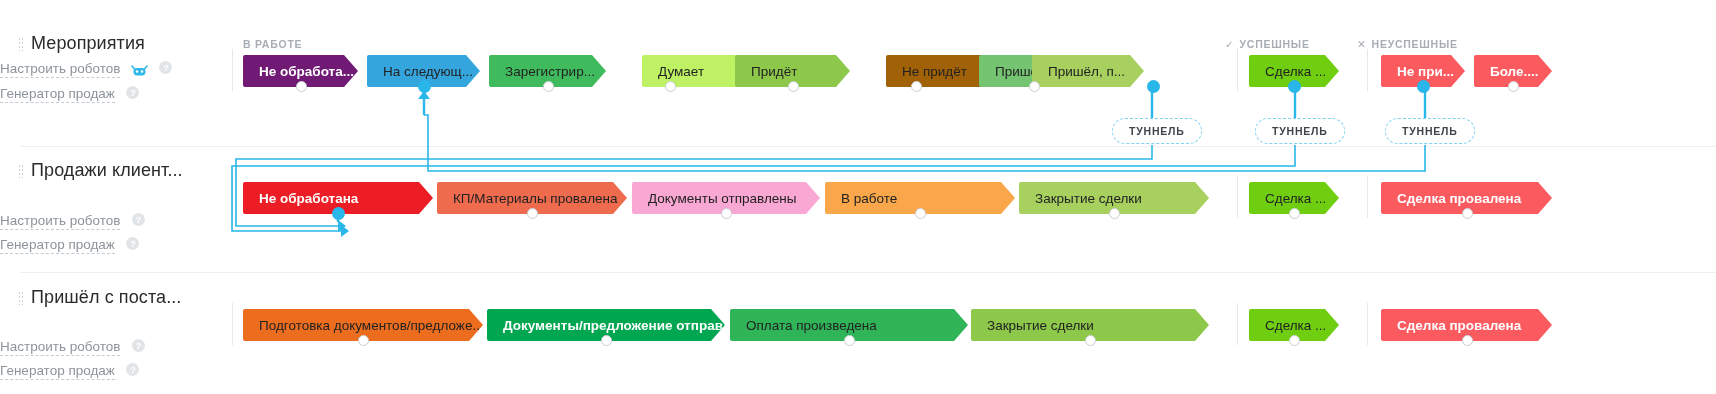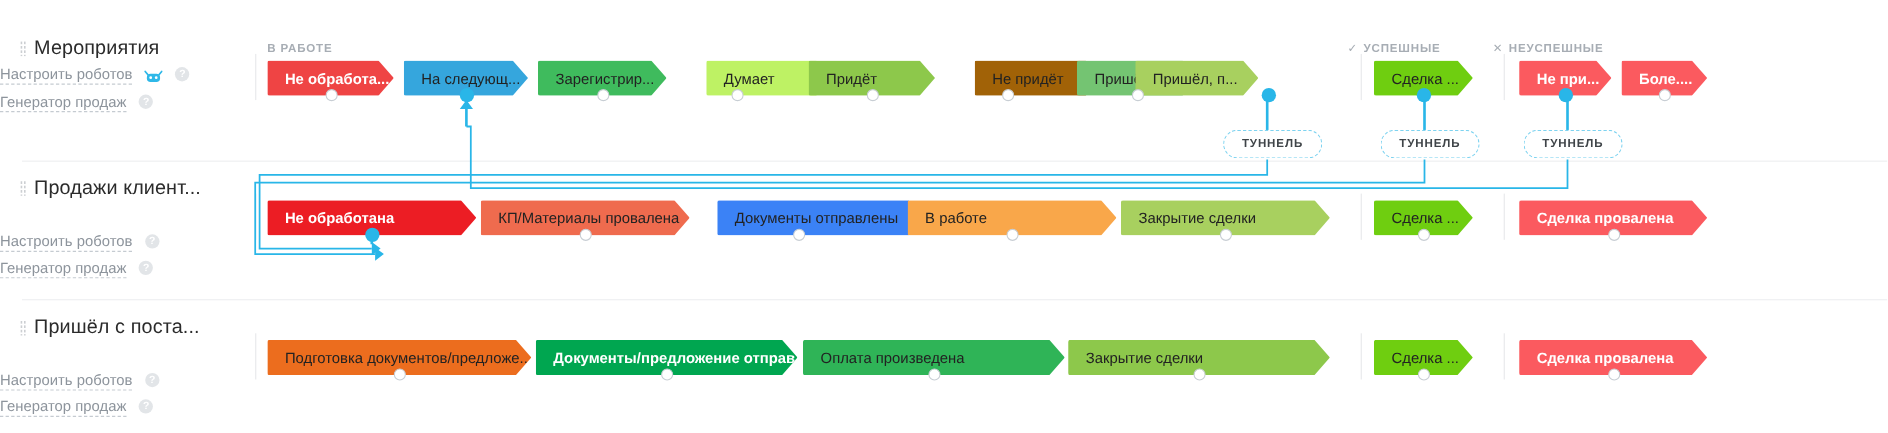--- a/index.html
+++ b/index.html
@@ -208,21 +208,21 @@
         <div class="link-wrap" style="top:65px; pointer-events:auto">
              <span class="funnel-link" style="position:static">Генератор продаж</span>
              <span class="hint-icon">?</span>
            </div>
         <div class="lane-label" style="left:243px; top:19px">В РАБОТЕ</div>
         <div class="lane-label" style="left:1225px; top:19px"><span class="gl">✓</span>УСПЕШНЫЕ</div>
         <div class="lane-label" style="left:1357px; top:19px"><span class="gl">✕</span>НЕУСПЕШНЫЕ</div>
         <div class="lane-divider" style="left:232px; top:30px; height:42px"></div>
         <div class="lane-divider" style="left:1237px; top:30px; height:42px"></div>
         <div class="lane-divider" style="left:1367px; top:30px; height:42px"></div>
-        <div class="stage light" style="left:243px; top:36px; width:115px; background:#ef4444; pointer-events:auto">
+        <div class="stage light" style="left:243px; top:36px; width:115px; background:#701a75; pointer-events:auto">
                <span>Не обработа...</span>
              </div>
         <div class="anchor off" style="left:296px; top:62px; pointer-events:auto; z-index:5"></div>
         <div class="stage dark" style="left:367px; top:36px; width:113px; background:#35a6dd; pointer-events:auto">
                <span>На следующ...</span>
              </div>
         <div class="anchor on" style="left:419px; top:62px; pointer-events:auto; z-index:5"></div>
         <div class="stage dark" style="left:489px; top:36px; width:117px; background:#3fbb5d; pointer-events:auto">
                <span>Зарегистрир...</span>
              </div>
@@ -277,21 +277,21 @@
         <div class="lane-divider" style="left:1237px; top:157px; height:42px"></div>
         <div class="lane-divider" style="left:1367px; top:157px; height:42px"></div>
         <div class="stage light" style="left:243px; top:163px; width:190px; background:#ec1d24; pointer-events:auto">
                <span>Не обработана</span>
              </div>
         <div class="anchor on" style="left:333px; top:189px; pointer-events:auto; z-index:5"></div>
         <div class="stage dark" style="left:437px; top:163px; width:190px; background:#ef6b4e; pointer-events:auto">
                <span>КП/Материалы провалена</span>
              </div>
         <div class="anchor off" style="left:527px; top:189px; pointer-events:auto; z-index:5"></div>
-        <div class="stage dark" style="left:652px; top:163px; width:188px; background:#3b82f6; pointer-events:auto">
+        <div class="stage dark" style="left:632px; top:163px; width:188px; background:#f9a8d4; pointer-events:auto">
                <span>Документы отправлены</span>
              </div>
         <div class="anchor off" style="left:721px; top:189px; pointer-events:auto; z-index:5"></div>
         <div class="stage dark" style="left:825px; top:163px; width:190px; background:#f9a74a; pointer-events:auto">
                <span>В работе</span>
              </div>
         <div class="anchor off" style="left:915px; top:189px; pointer-events:auto; z-index:5"></div>
         <div class="stage dark" style="left:1019px; top:163px; width:190px; background:#a8d05f; pointer-events:auto">
                <span>Закрытие сделки</span>
              </div>

